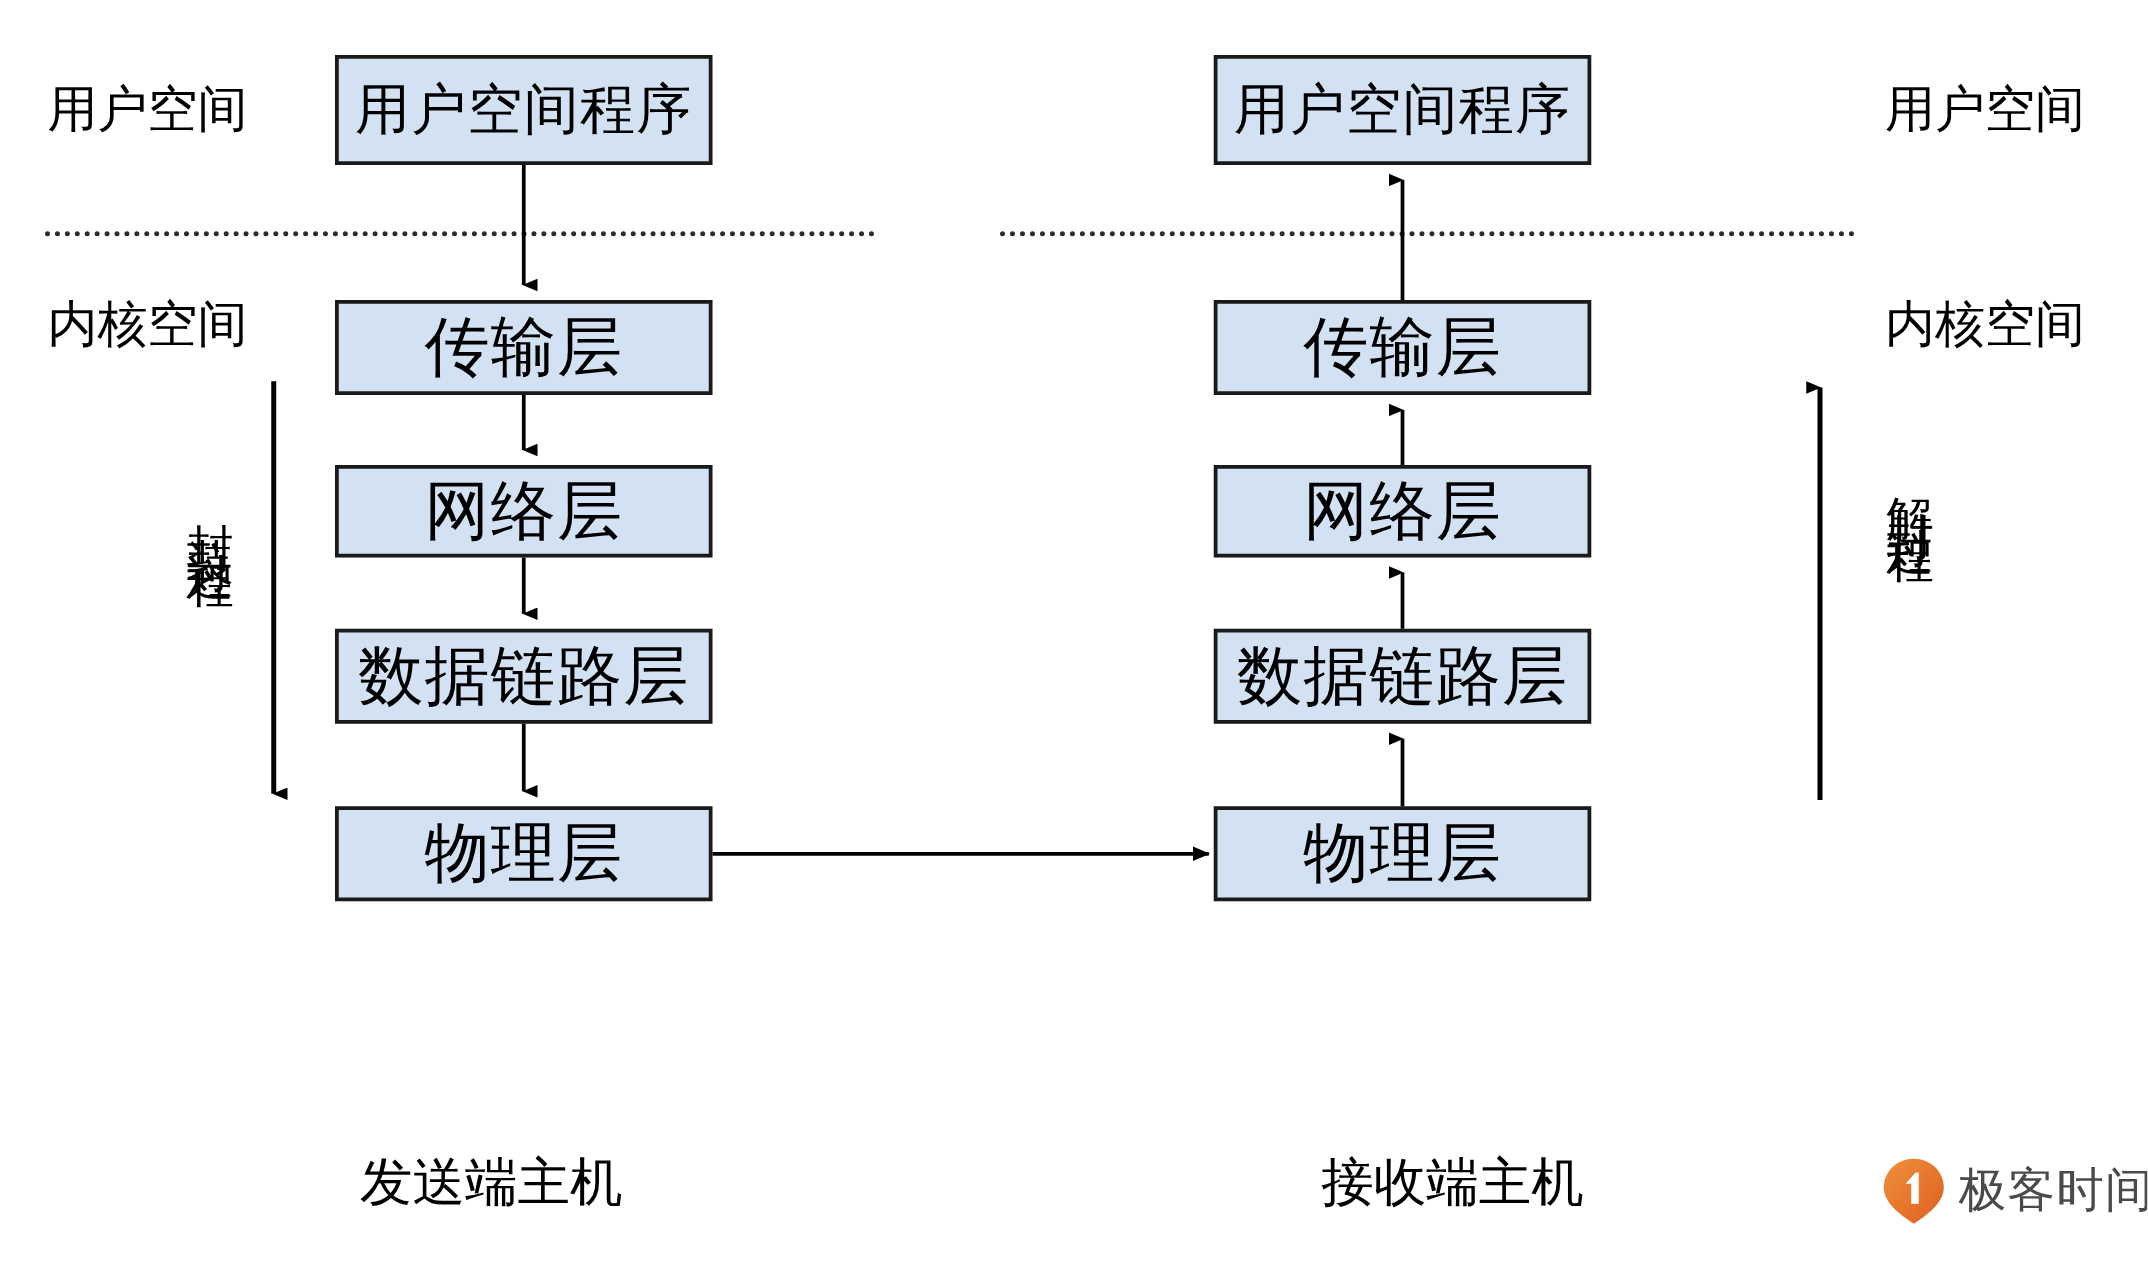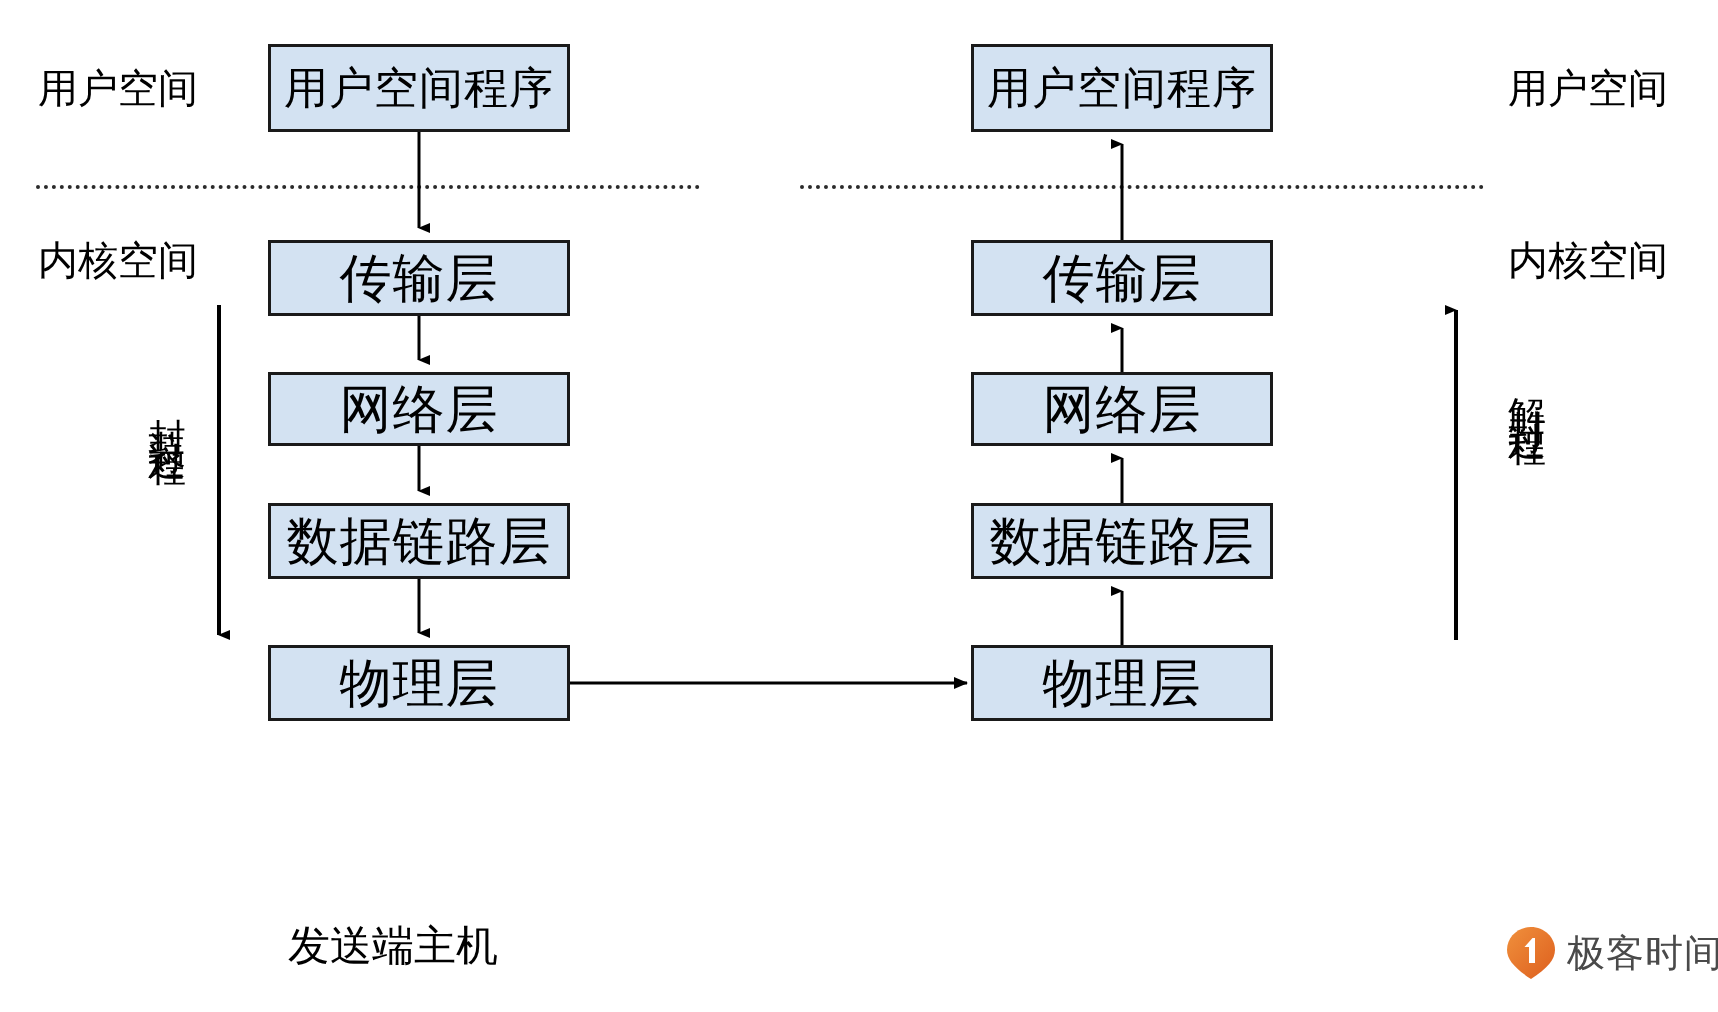--- a/index.html
+++ b/index.html
@@ -135,20 +135,21 @@
   <div class="layer-box" style="left:971px; top:503px; width:302px; height:76px;">数据链路层</div>
 
   <div class="layer-box" style="left:971px; top:645px; width:302px; height:76px;">物理层</div>
 
   <div class="process-label" style="left:148px; top:388px;">封装过程</div>
 
   <div class="process-label" style="left:1508px; top:368px;">解封过程</div>
 
   <div class="host-caption" style="left:288px; top:925px;">发送端主机</div>
 
+  <div class="host-caption" style="left:1057px; top:925px;">接收端主机</div>
 
   <svg id="arrows" viewBox="0 0 1718 1012" xmlns="http://www.w3.org/2000/svg">
     <defs>
       <marker id="arrowDown" markerWidth="14" markerHeight="14" refX="5" refY="11" orient="auto" markerUnits="userSpaceOnUse">
         <path d="M0,0 L10,0 L5,12 Z" fill="#000000"></path>
       </marker>
       <marker id="arrowUp" markerWidth="14" markerHeight="14" refX="5" refY="11" orient="auto" markerUnits="userSpaceOnUse">
         <path d="M0,0 L10,0 L5,12 Z" fill="#000000"></path>
       </marker>
       <marker id="arrowRight" markerWidth="16" markerHeight="14" refX="13" refY="6" orient="auto" markerUnits="userSpaceOnUse">

